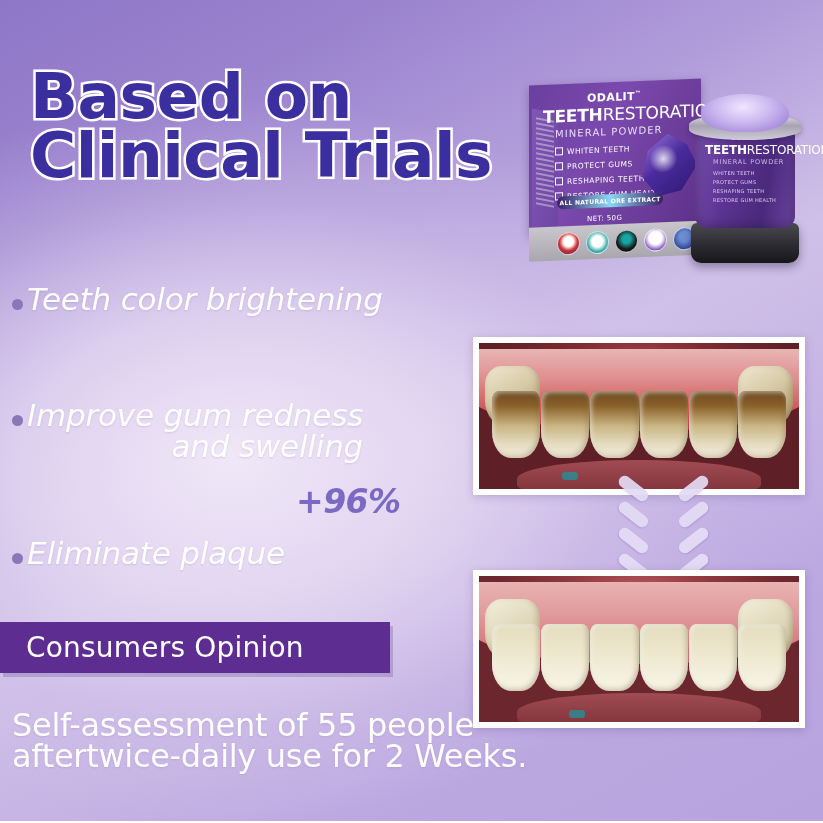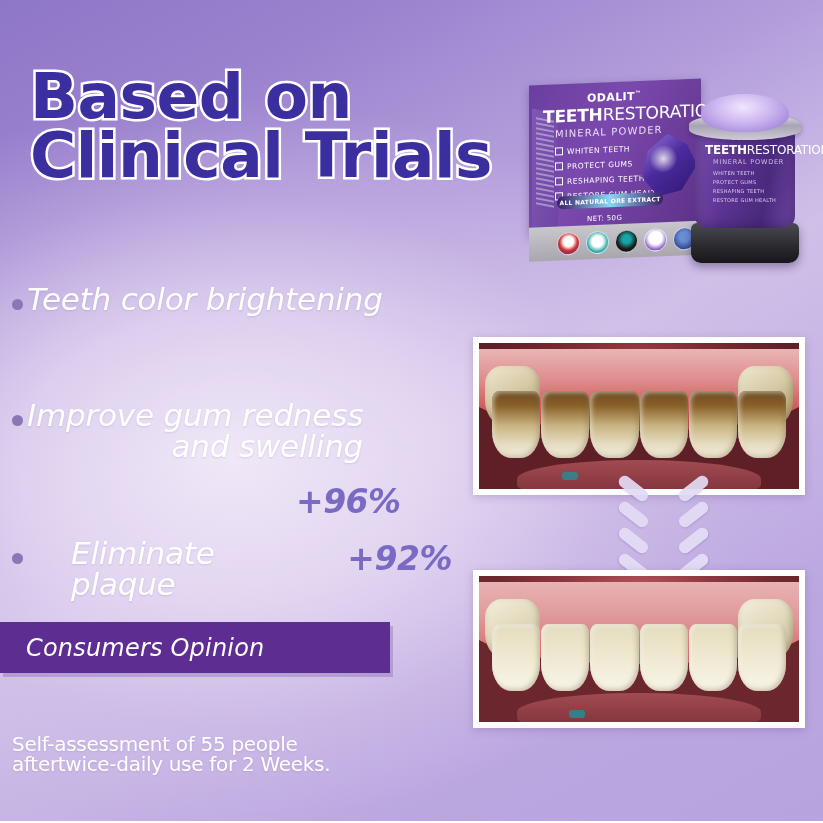--- a/index.html
+++ b/index.html
@@ -72,52 +72,51 @@
     font-weight: 700;
     letter-spacing: -0.5px;
   }
 
   #b1 { top: 284px; }
   #b1 .pct-wrap { text-align: right; padding-right: 40px; margin-top: 4px; }
 
   #b2 { top: 400px; text-align: right; }
   #b2 .pct-wrap { position: absolute; left: 284px; top: 42px; margin-top: 40px; }
 
-  #b3 { top: 538px; display: flex; align-items: flex-start; gap: 44px; }
+  #b3 { top: 538px; display: flex; align-items: flex-start; }
   #b3 .pct { margin-left: 14px; position: relative; top: 1px; }
 
   
   .banner {
     position: absolute;
     left: 0;
     top: 622px;
     width: 390px;
     height: 51px;
     background: #5e2d91;
     box-shadow: 3px 4px 0 rgba(120,95,165,0.35);
     display: flex;
     align-items: center;
   }
   .banner-label {
     color: #ffffff;
-    font-size: 24px;
+    font-size: 28px;
     font-weight: 400;
     padding-left: 26px;
     letter-spacing: 0.2px;
-    font-style: italic;
   }
 
   
   .footnote {
     position: absolute;
     left: 12px;
-    top: 735px;
+    top: 710px;
     width: 560px;
     color: #ffffff;
-    font-size: 20px;
+    font-size: 32px;
     line-height: 0.98;
     letter-spacing: -0.3px;
     white-space: pre-line;
     text-shadow: 0 1px 2px rgba(120,95,160,0.18);
   }
 
   
   .product {
     position: absolute;
     left: 505px;
@@ -569,21 +568,20 @@
 and swelling</span>
     </div>
     <div class="pct-wrap">
       <span class="pct">+96%</span>
     </div>
   </div>
 
   <div class="bullet-row" id="b3">
     <span class="dot"></span>
     <span class="bullet-text">Eliminate plaque</span>
-    <span class="pct">+92%</span>
   </div>
 
   <div class="photo" id="photo-before">
     <div class="mouth">
       <div class="gum"></div>
       <div class="molar left"></div>
       <div class="molar right"></div>
       <div class="teeth">
         <div class="tooth"></div>
         <div class="tooth"></div>

